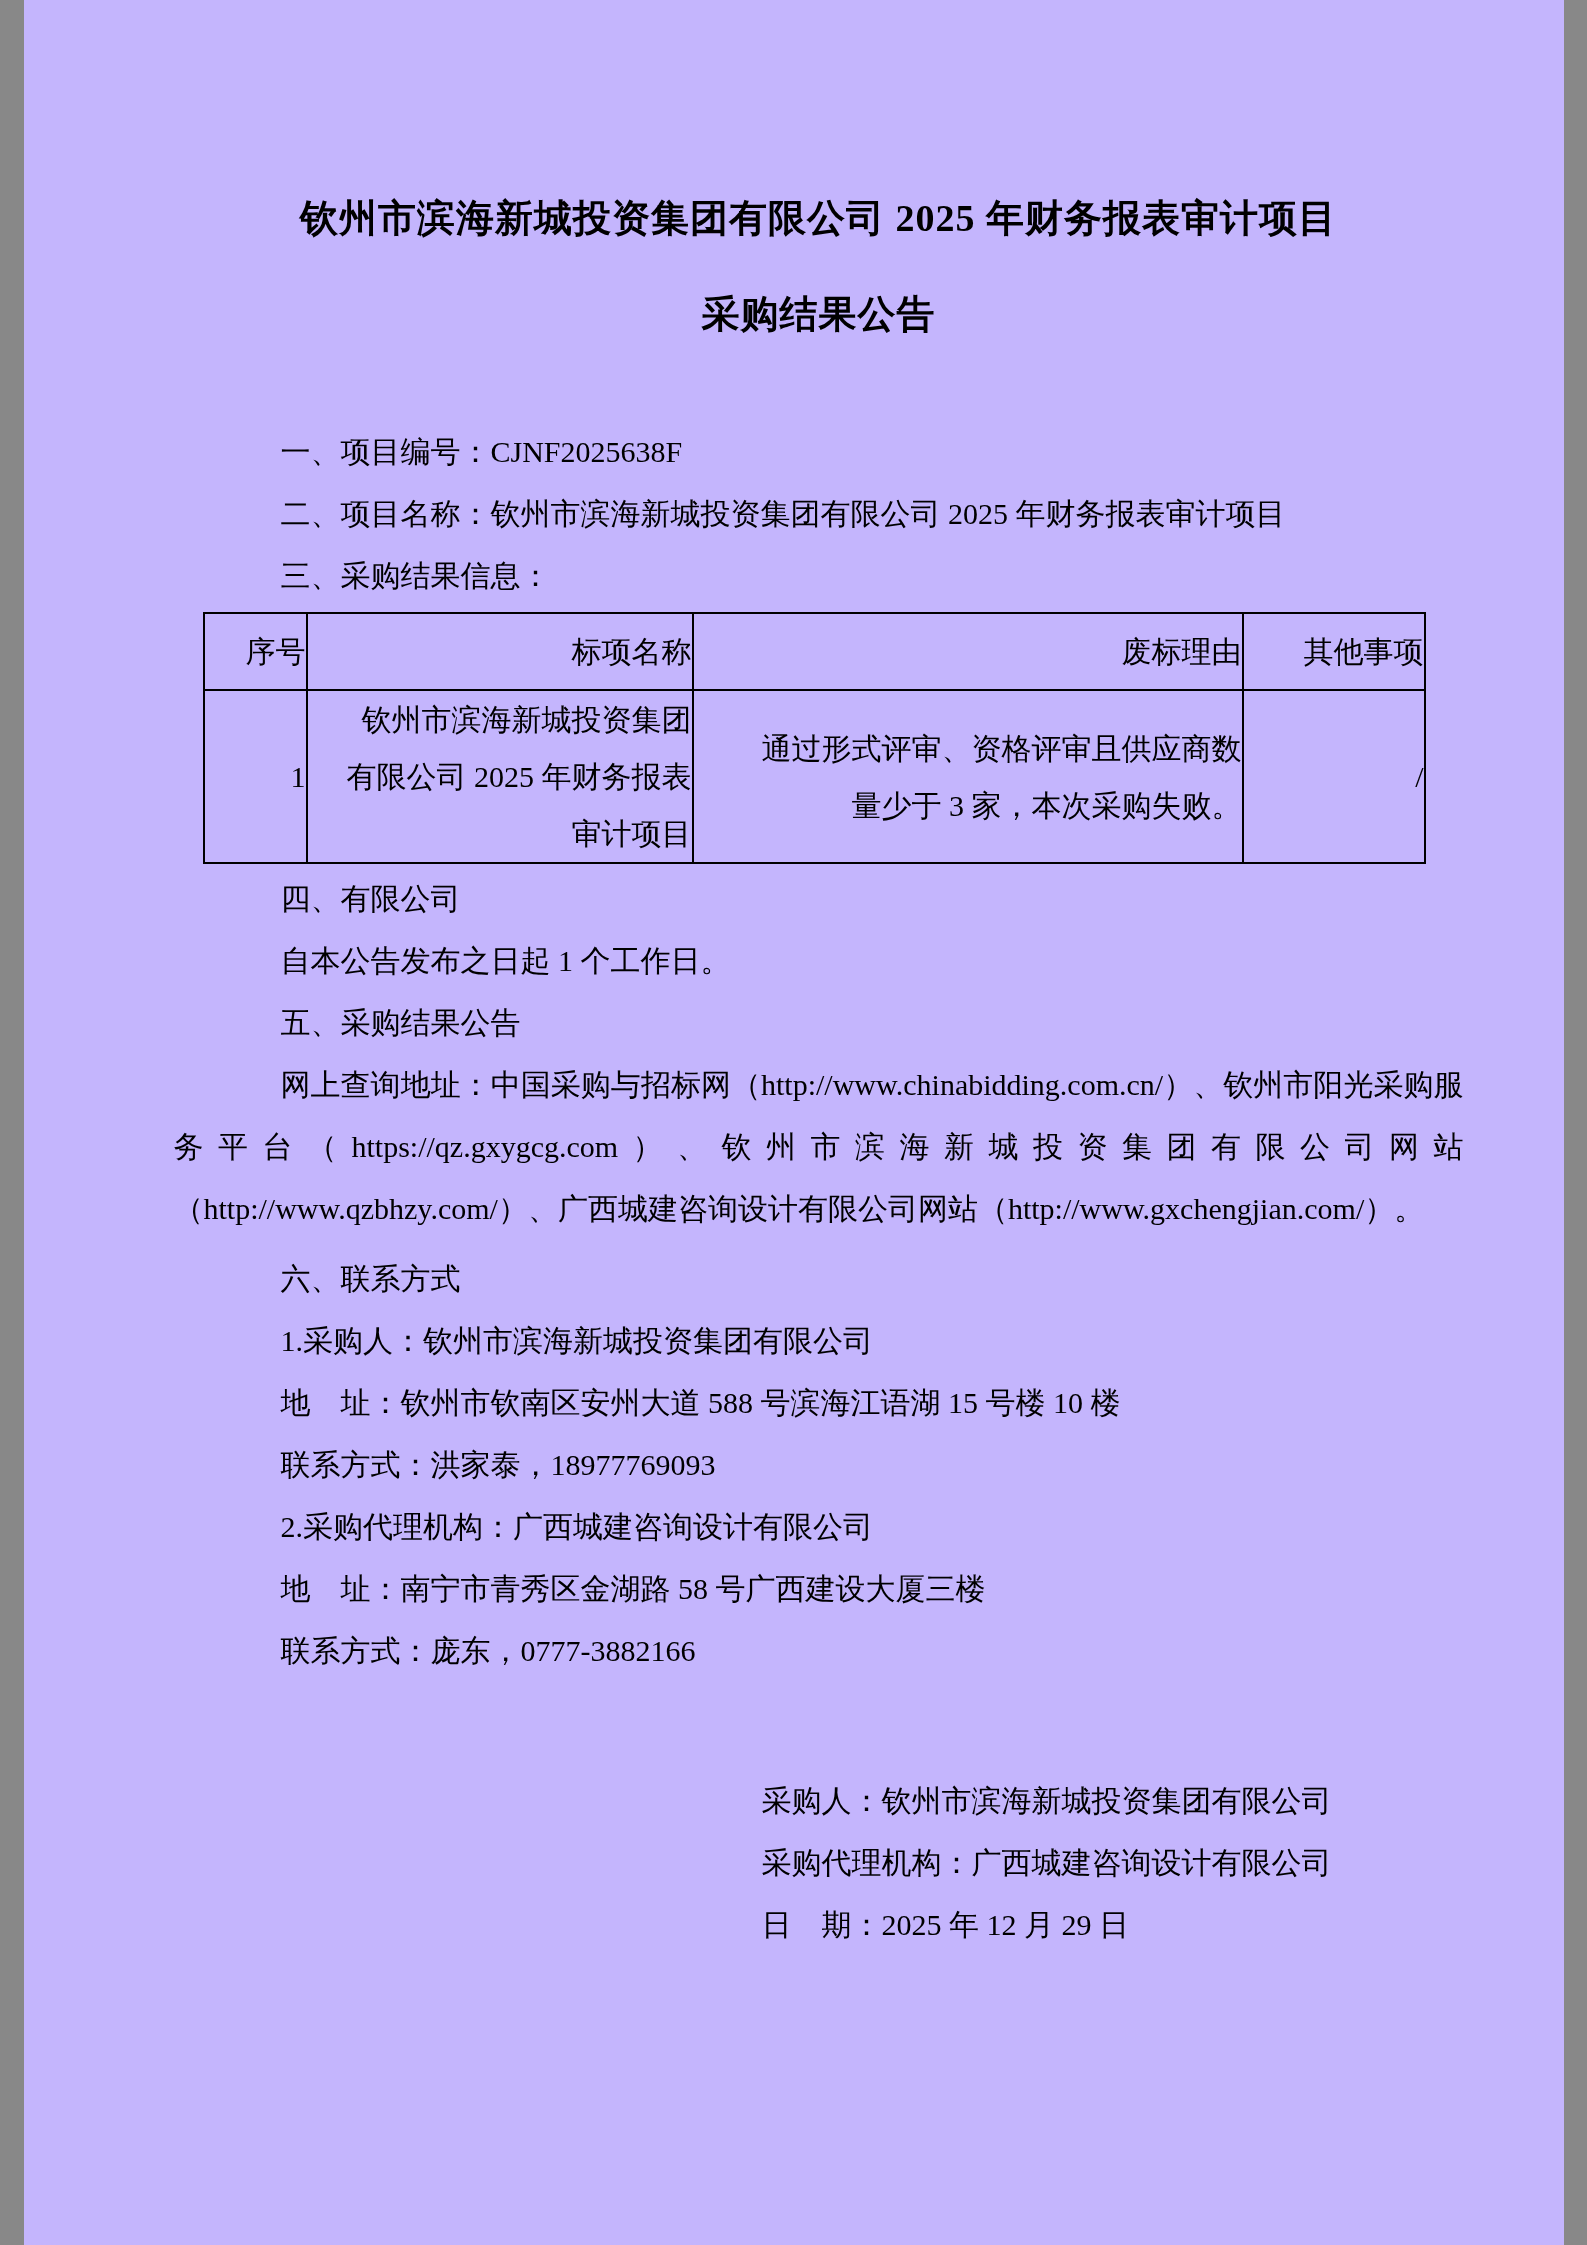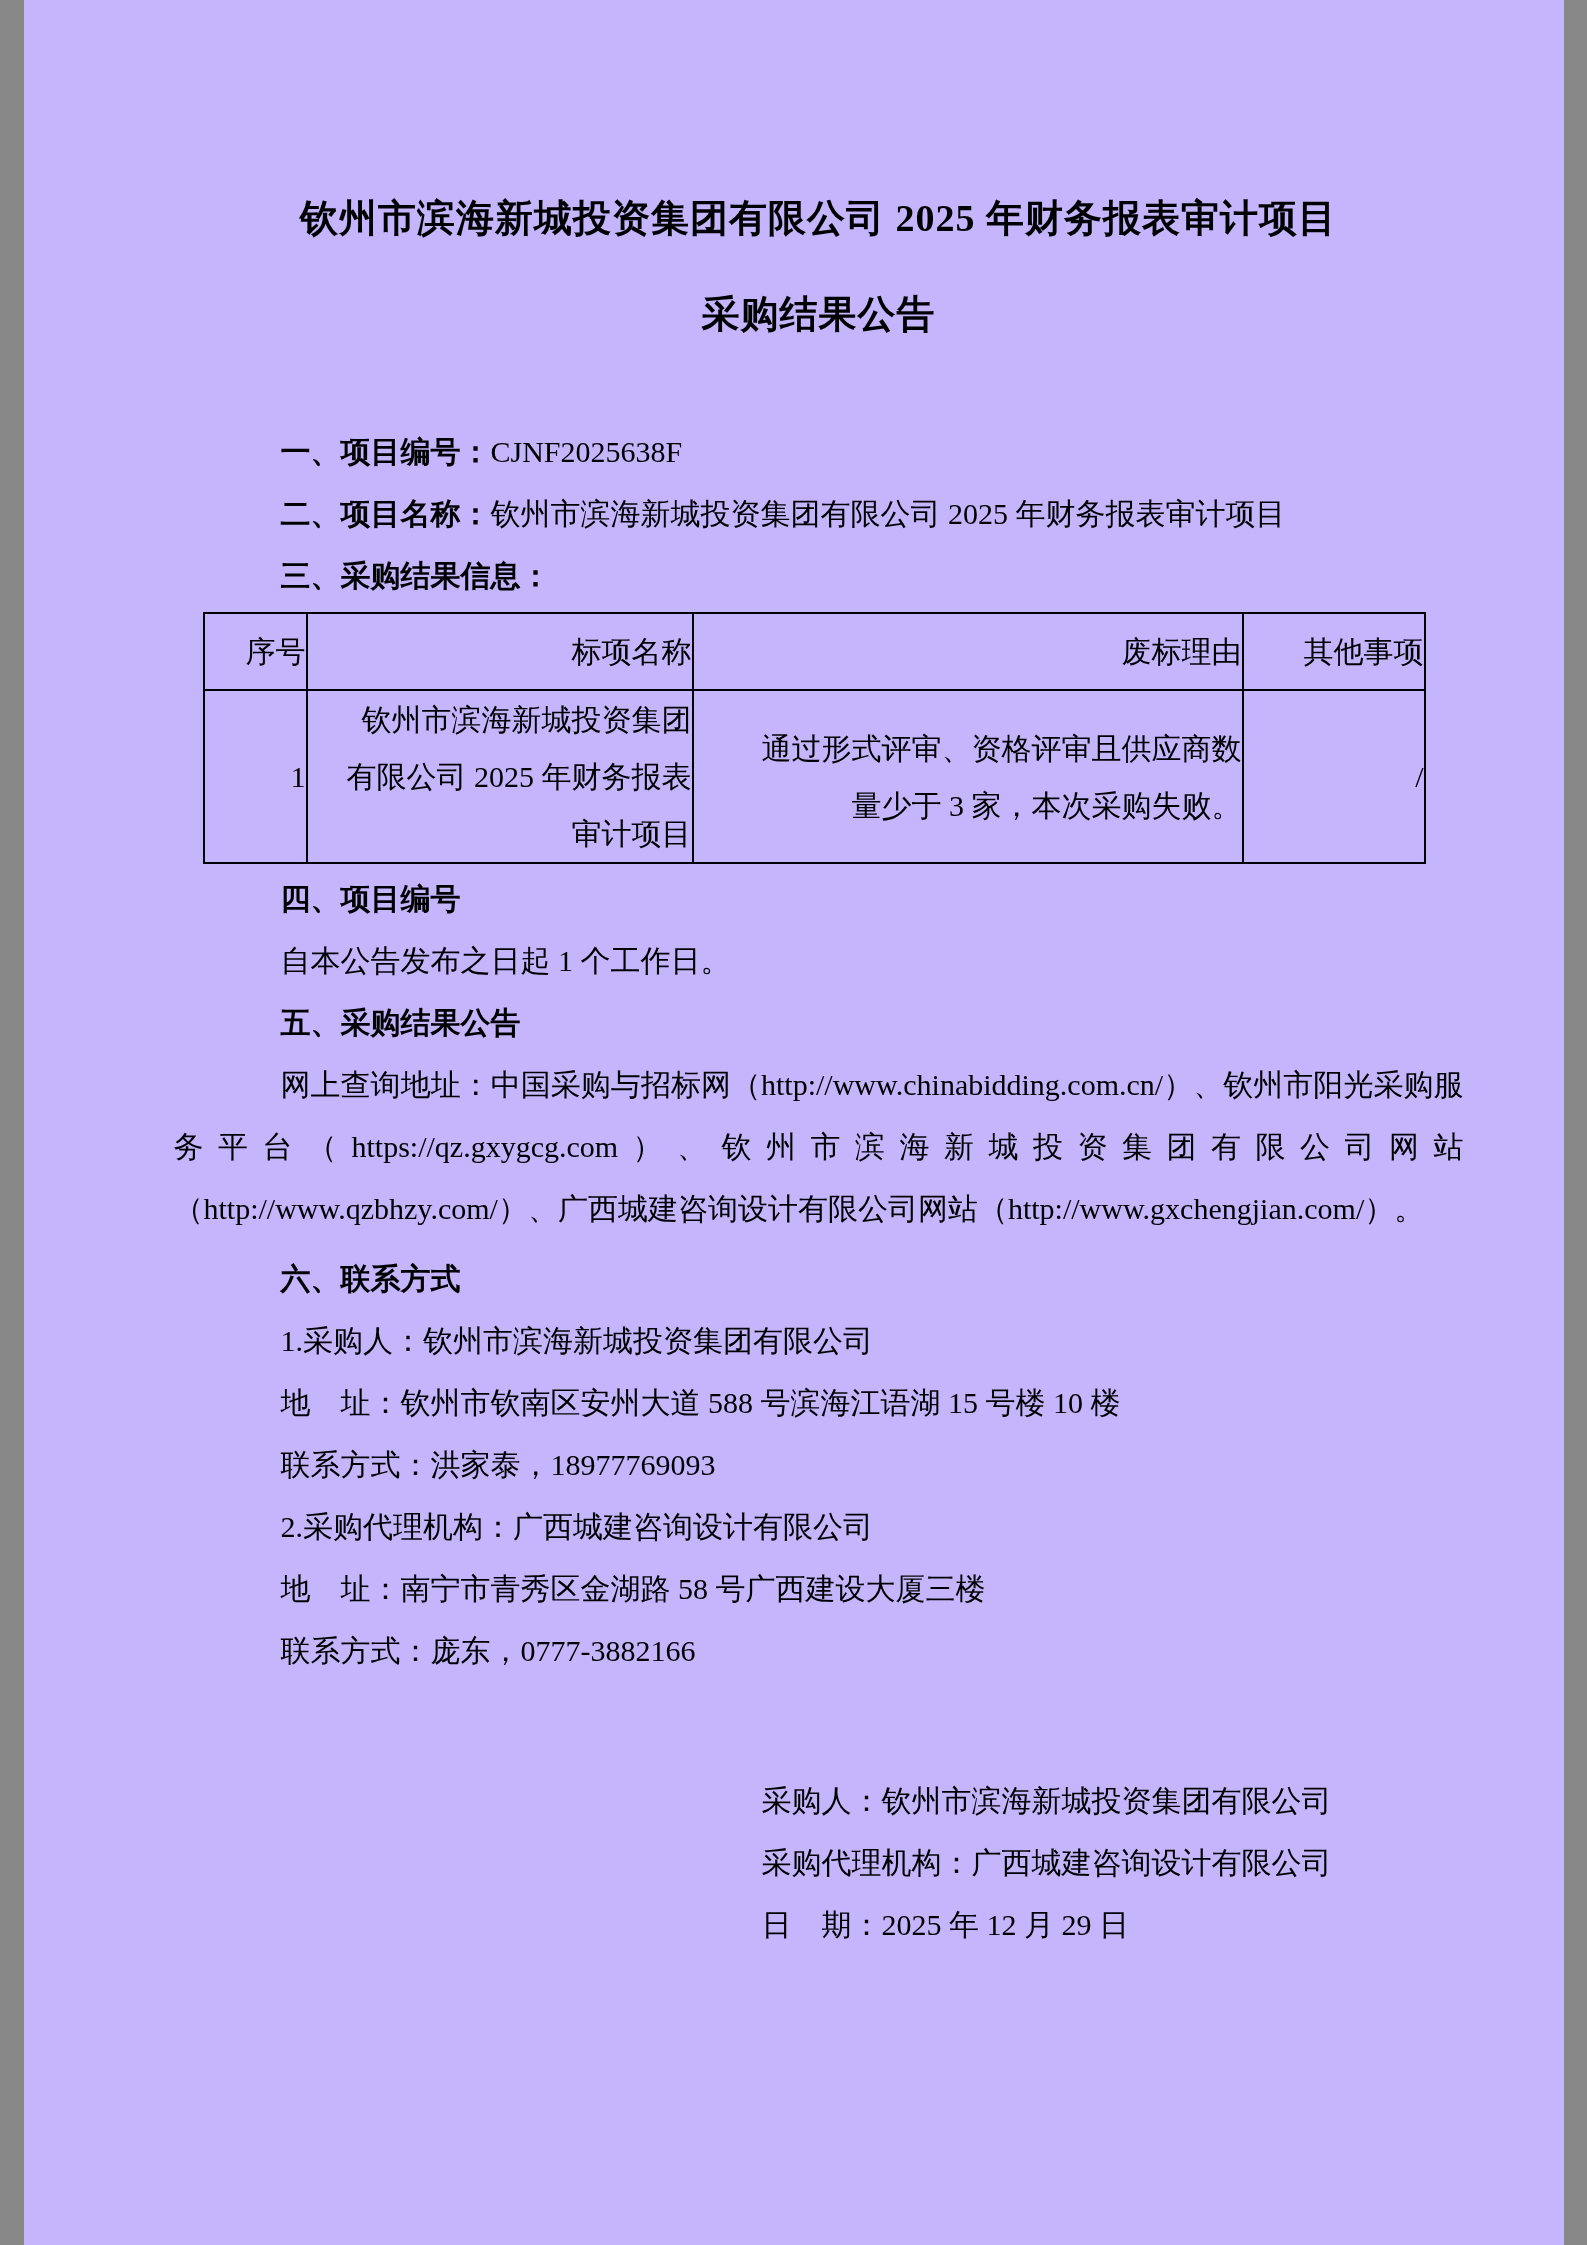--- a/index.html
+++ b/index.html
@@ -32,21 +32,21 @@
   }
   .title-line.first { margin-top: 170px; }
 
   .bodytext {
     font-size: 30px;
     line-height: 62px;
   }
   p { margin: 0; }
   .indent { padding-left: 107px; }
   .first-sec { margin-top: 59px; }
-  .sec-label { font-weight: bold; }
+  .sec-label { font-weight: normal; }
   .sec-value { font-weight: normal; }
 
   .para {
     text-indent: 107px;
     text-align: justify;
   }
 
   table.result {
     border-collapse: collapse;
     table-layout: fixed;
@@ -115,21 +115,21 @@
             <td class="pre">钦州市滨海新城投资集团
 有限公司 2025 年财务报表
 审计项目</td>
             <td class="pre reason">通过形式评审、资格评审且供应商数
 量少于 3 家，本次采购失败。</td>
             <td>/</td>
           </tr>
         </tbody>
       </table>
 
-      <p class="indent sec-label after-table">四、项目编号</p>
+      <p class="indent sec-label after-table">四、有限公司</p>
       <p class="indent">自本公告发布之日起 1 个工作日。</p>
 
       <p class="indent sec-label">五、采购结果公告</p>
       <p class="para">网上查询地址：中国采购与招标网（http://www.chinabidding.com.cn/）、钦州市阳光采购服务平台（https://qz.gxygcg.com）、钦州市滨海新城投资集团有限公司网站（http://www.qzbhzy.com/）、广西城建咨询设计有限公司网站（http://www.gxchengjian.com/）。</p>
 
       <p class="indent sec-label contact-head">六、联系方式</p>
       <p class="indent">1.采购人：钦州市滨海新城投资集团有限公司</p>
       <p class="indent">地　址：钦州市钦南区安州大道 588 号滨海江语湖 15 号楼 10 楼</p>
       <p class="indent">联系方式：洪家泰，18977769093</p>
       <p class="indent">2.采购代理机构：广西城建咨询设计有限公司</p>

